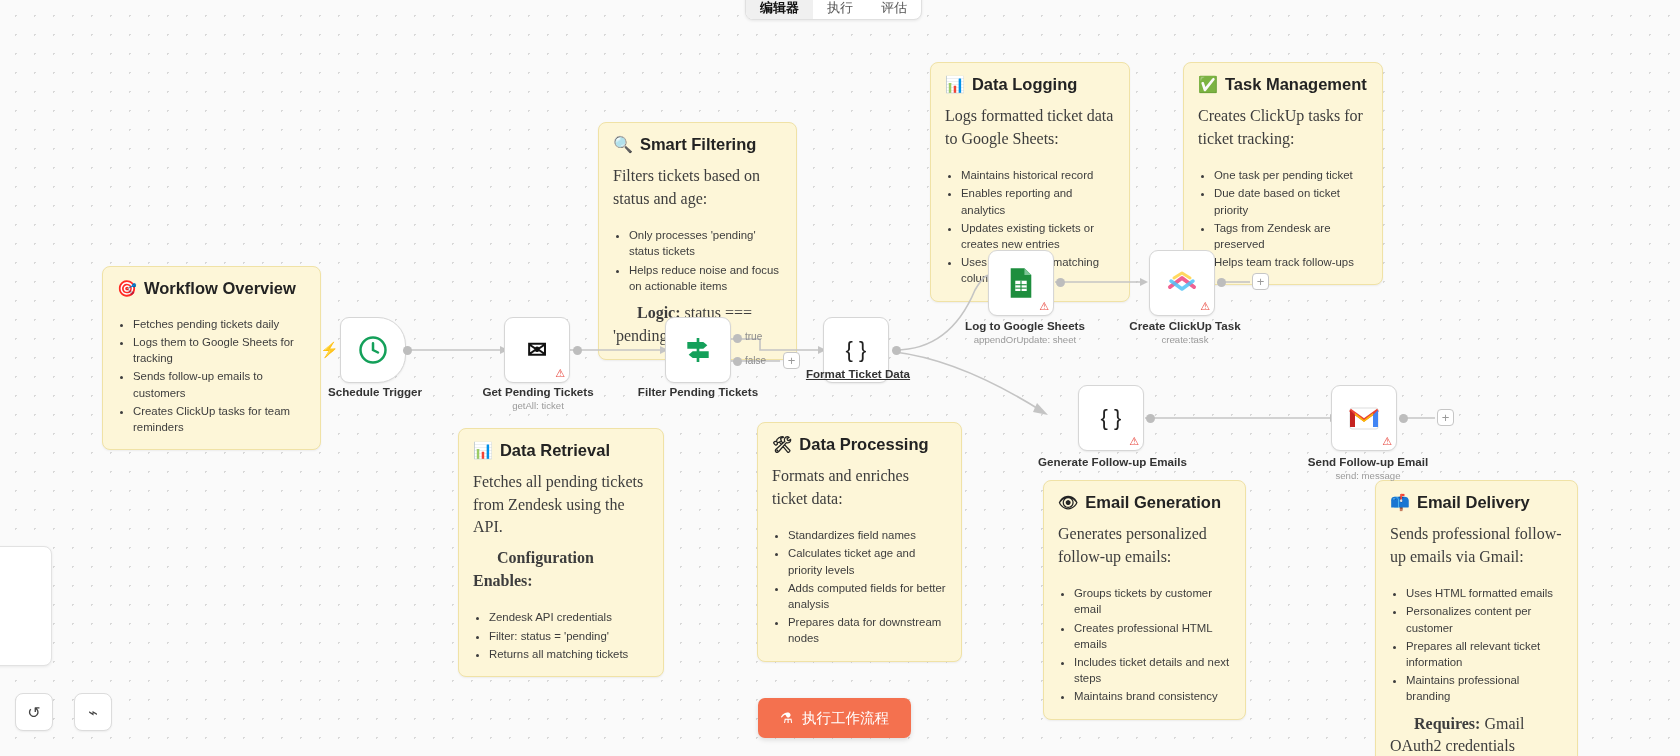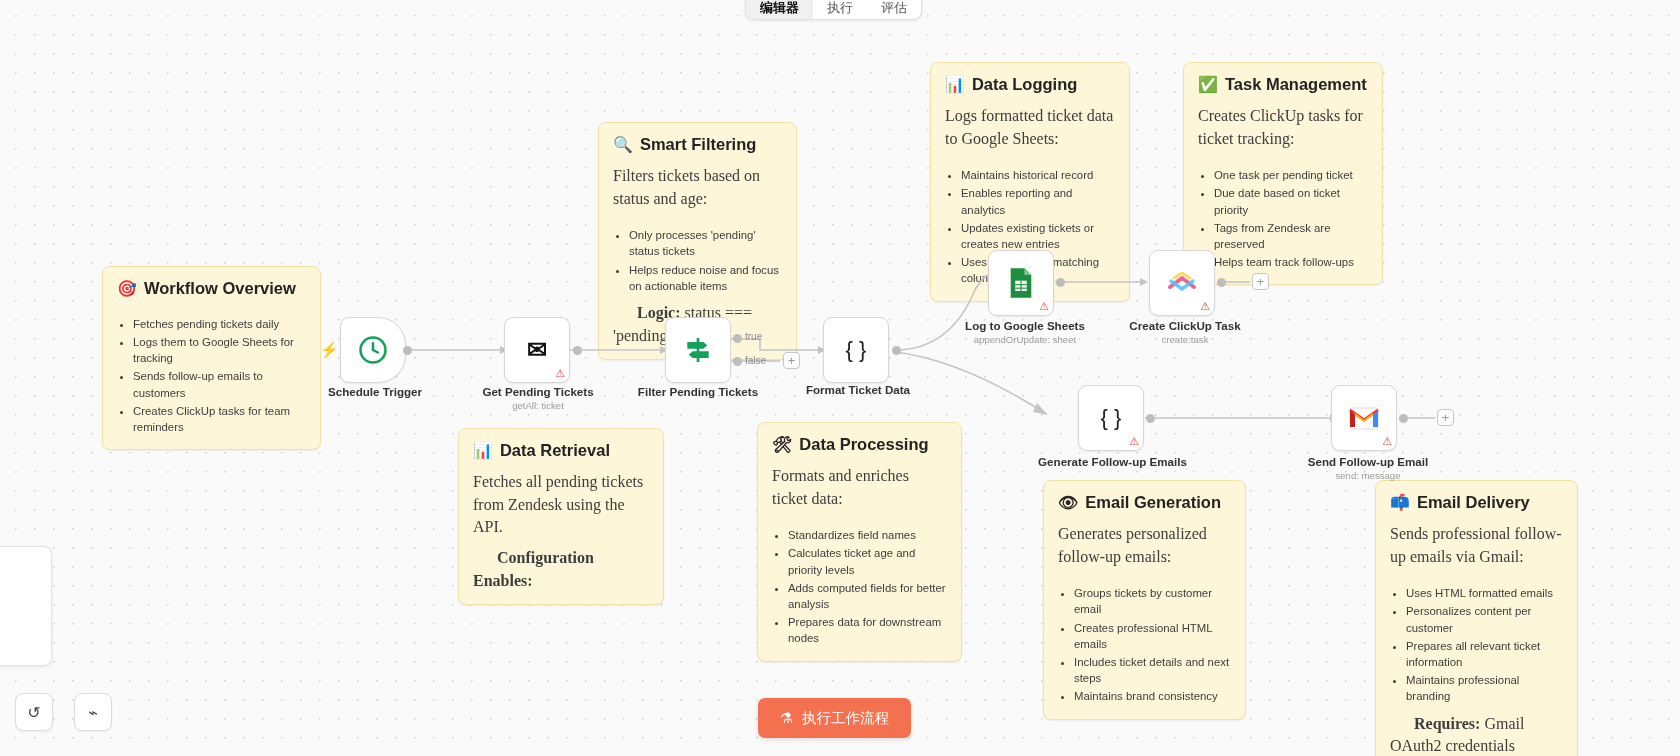--- a/index.html
+++ b/index.html
@@ -289,21 +289,21 @@
   <div class="port" style="left:733px; top:357px;"></div>
   <div class="branch-label" style="left:745px; top:331px;">true</div>
   <div class="branch-label" style="left:745px; top:355px;">false</div>
   <div class="plus" style="left:783px; top:352px;">+</div>
   <div class="node-label" style="left:598px; top:385px; width:200px;">Filter Pending Tickets</div>
 
   <div class="node" style="left:823px; top:317px;">
     <span style="font-size:22px; color:#222;">{ }</span>
   </div>
   <div class="port" style="left:892px; top:346px;"></div>
-  <div class="node-label" style="left:748px; top:383px; width:220px;">Format Ticket Data</div>
+  <div class="node-label" style="left:748px; top:367px; width:220px;text-decoration:underline;">Format Ticket Data</div>
 
   <div class="node" style="left:988px; top:250px;">
     <svg width="28" height="32" viewBox="0 0 24 28">
       <path d="M3 1 h12 l6 6 v20 H3 z" fill="#1e8e3e"></path>
       <path d="M15 1 l6 6 h-6 z" fill="#7cc496"></path>
       <rect x="7" y="12" width="10" height="9" fill="#fff"></rect>
       <rect x="7" y="15" width="10" height="1" fill="#1e8e3e"></rect>
       <rect x="7" y="18" width="10" height="1" fill="#1e8e3e"></rect>
       <rect x="11.5" y="12" width="1" height="9" fill="#1e8e3e"></rect>
     </svg>
@@ -362,20 +362,25 @@
     </ul>
   </div>
 
   <div class="note" style="left:458px; top:428px; width:206px;">
     <h3>
       <span class="nicon">📊</span>
       <span>Data Retrieval</span>
     </h3>
     <p>Fetches all pending tickets from Zendesk using the API.</p>
     <p><b>Configuration Enables:</b></p>
+    <ul>
+      <li>Zendesk API credentials</li>
+      <li>Filter: status = 'pending'</li>
+      <li>Returns all matching tickets</li>
+    </ul>
   </div>
 
   <div class="note" style="left:598px; top:122px; width:199px;">
     <h3>
       <span class="nicon">🔍</span>
       <span>Smart Filtering</span>
     </h3>
     <p>Filters tickets based on status and age:</p>
     <ul>
       <li>Only processes 'pending' status tickets</li>

